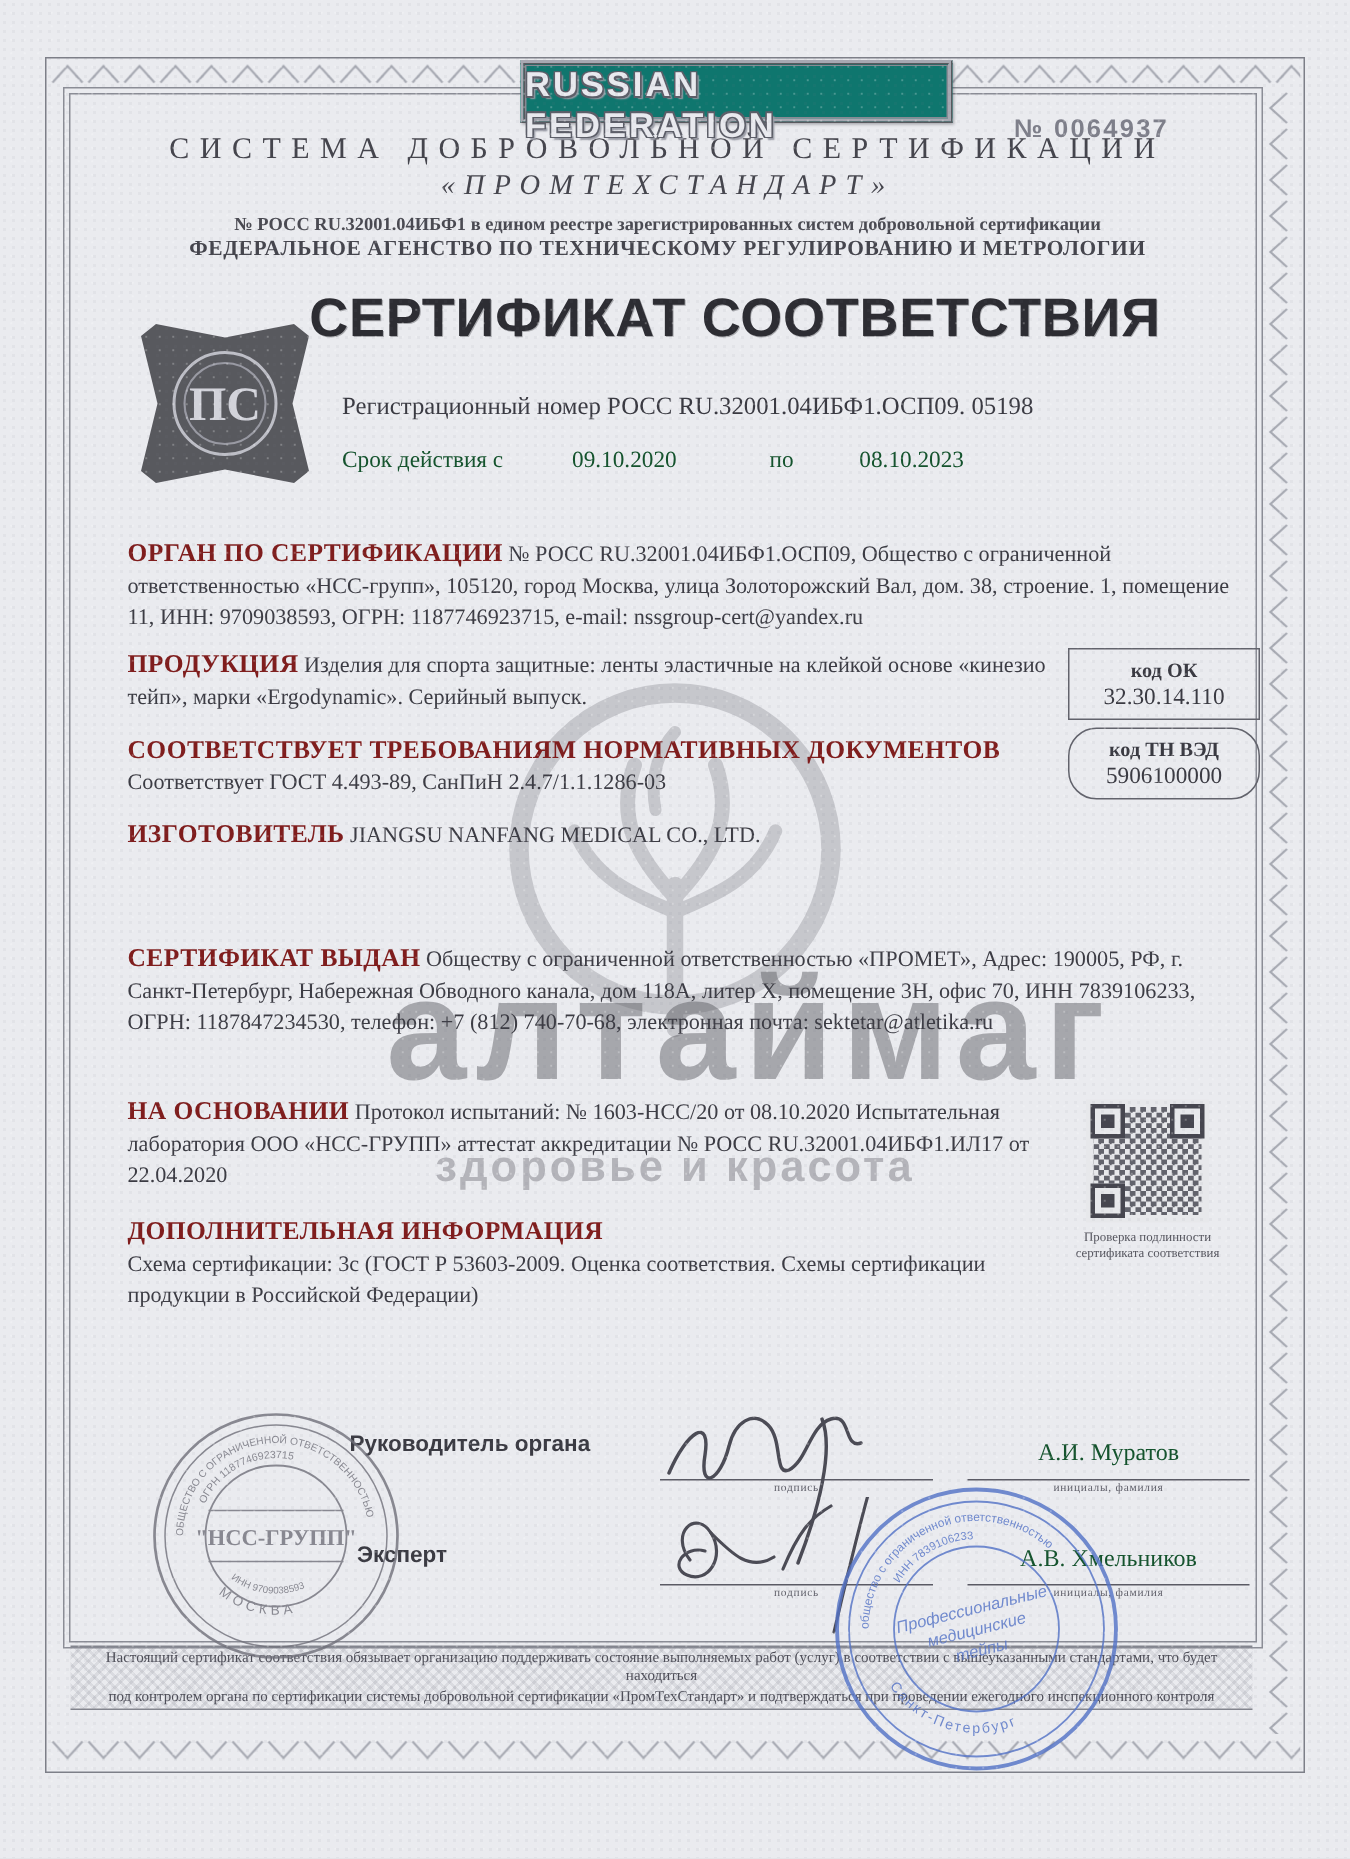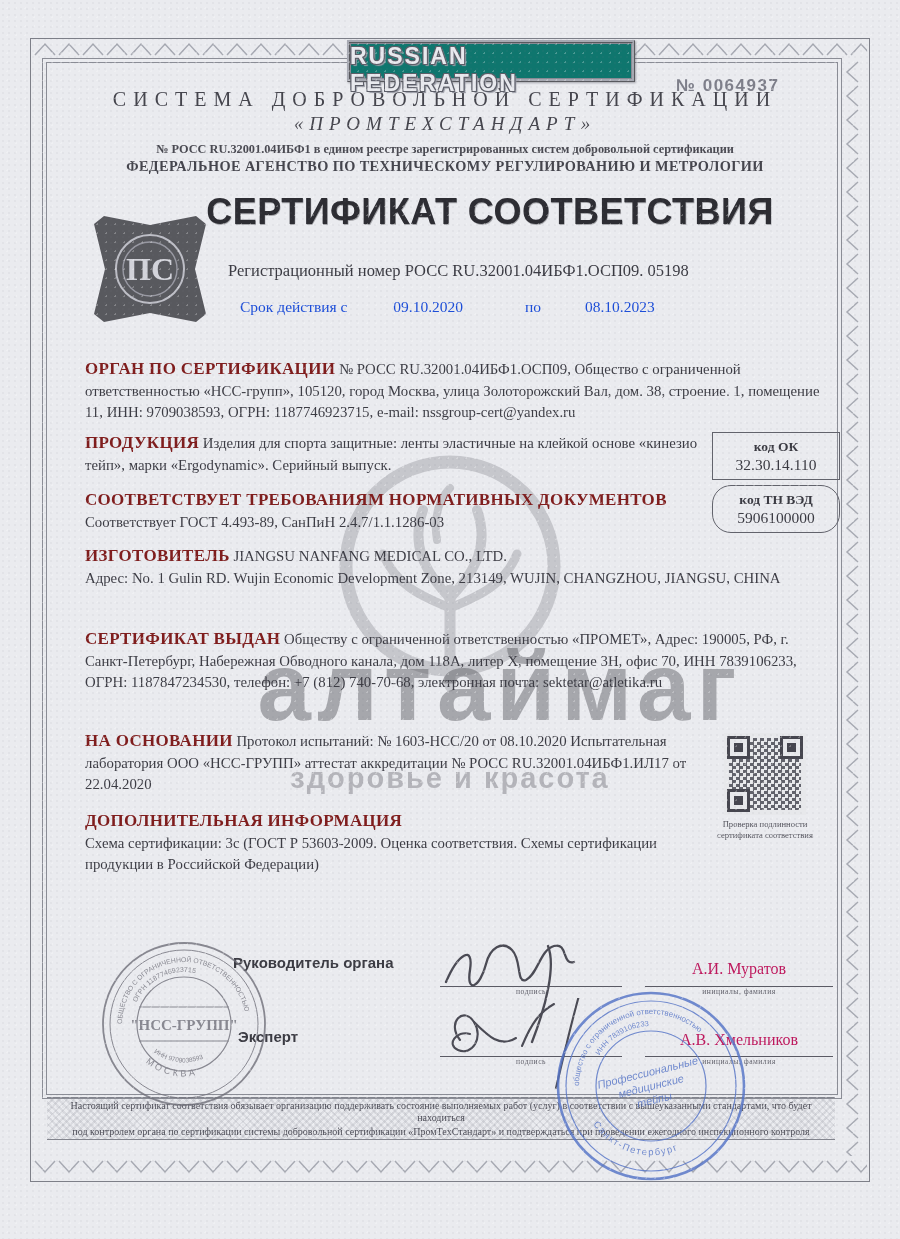--- a/index.html
+++ b/index.html
@@ -25,21 +25,21 @@
   
   .hline{left:60px;width:770px;text-align:center;z-index:2;}
   .h1{top:88px;font-size:20px;letter-spacing:7px;color:#45454d;}
   .h2{top:113px;font-size:19px;letter-spacing:6px;color:#45454d;font-style:italic;}
   .h3{top:142px;font-size:12.3px;font-weight:bold;color:#4a4a52;}
   .h4{top:158px;font-size:14.3px;font-weight:bold;letter-spacing:.4px;color:#45454d;}
   .title{top:191px;left:150px;width:680px;text-align:center;z-index:2;
          font-family:"Liberation Sans",sans-serif;font-weight:bold;font-size:36px;letter-spacing:.5px;
          color:#2d2d33;text-shadow:.6px .6px 0 rgba(45,45,52,.35);}
   .reg{top:261px;left:228px;font-size:16.5px;z-index:2;color:#3a3a42;}
-  .validity{top:298px;left:228px;font-size:15.5px;z-index:2;color:#1d4ed8;margin-left:12px;}
+  .validity{top:298px;left:228px;font-size:15.5px;z-index:2;color:#14532d;}
   .validity .d1{margin-left:42px;}.validity .pp{margin-left:58px;}.validity .d2{margin-left:40px;}
   
   .emblem{left:94px;top:216px;z-index:2;opacity:.88;}
   
   .sec{left:85px;font-size:14.8px;line-height:1.42;z-index:2;color:#3c3c44;text-align:left;}
   .sec .lbl{font-weight:bold;font-size:17px;letter-spacing:.3px;color:#7f1d1d;}
   .sec-organ{top:357px;width:748px;}
   .sec-prod{top:431px;width:618px;}
   .sec-conf{top:488px;width:618px;}
   .sec-manu{top:544px;width:740px;}
@@ -72,21 +72,21 @@
   
   .role{font-family:"Liberation Sans",sans-serif;font-weight:bold;font-size:15px;color:#3b3b43;z-index:2;}
   .role-head{left:233px;top:954px;}
   .role-expert{left:238px;top:1028px;}
   .sigline{border-top:1.4px solid #5a5a64;z-index:2;text-align:center;}
   .sigline .cap{font-size:7.6px;letter-spacing:.5px;color:#61616b;}
   .l1a{left:440px;top:986px;width:182px;}
   .l1b{left:645px;top:986px;width:188px;}
   .l2a{left:440px;top:1056px;width:182px;}
   .l2b{left:645px;top:1056px;width:188px;}
-  .signame{z-index:2;width:188px;text-align:center;font-size:16px;color:#be185d;}
+  .signame{z-index:2;width:188px;text-align:center;font-size:16px;color:#14532d;}
   .n1{left:645px;top:960px;}
   .n2{left:645px;top:1031px;}
   .sig-ink{z-index:3;}
   .stamp{z-index:3;}
   
   .footer-band{left:47px;top:1097px;width:788px;height:41px;z-index:2;border-top:1px solid #83858e;border-bottom:1px solid #83858e;
         background:repeating-linear-gradient(45deg,rgba(120,122,134,.14) 0 2px,transparent 2px 5px),
                    repeating-linear-gradient(-45deg,rgba(120,122,134,.14) 0 2px,transparent 2px 5px);
         display:flex;flex-direction:column;justify-content:center;gap:2px;text-align:center;}
   .footer-band div{font-size:10px;color:#4e4e58;line-height:1.2;padding:0 14px;}
@@ -189,21 +189,20 @@
   <div class="abs sec sec-conf">
     <div class="lbl">СООТВЕТСТВУЕТ ТРЕБОВАНИЯМ НОРМАТИВНЫХ ДОКУМЕНТОВ</div>
     <div>Соответствует ГОСТ 4.493-89, СанПиН 2.4.7/1.1.1286-03</div>
   </div>
 
   <div class="abs sec sec-manu">
     <div>
       <span class="lbl">ИЗГОТОВИТЕЛЬ</span>
       <span>JIANGSU NANFANG MEDICAL CO., LTD.</span>
     </div>
-    <div>Адрес: No. 1 Gulin RD. Wujin Economic Development Zone, 213149, WUJIN, CHANGZHOU, JIANGSU, CHINA</div>
   </div>
 
   <div class="abs sec sec-issued">
     <span class="lbl">СЕРТИФИКАТ ВЫДАН</span>
     <span>Обществу с ограниченной ответственностью «ПРОМЕТ», Адрес: 190005, РФ, г. Санкт-Петербург, Набережная Обводного канала, дом 118А, литер Х, помещение 3Н, офис 70, ИНН 7839106233, ОГРН: 1187847234530, телефон: +7 (812) 740-70-68, электронная почта: sektetar@atletika.ru</span>
   </div>
 
   <div class="abs sec sec-basis">
     <span class="lbl">НА ОСНОВАНИИ</span>
     <span>Протокол испытаний: № 1603-НСС/20 от 08.10.2020 Испытательная лаборатория ООО «НСС-ГРУПП» аттестат аккредитации № РОСС RU.32001.04ИБФ1.ИЛ17 от 22.04.2020</span>

